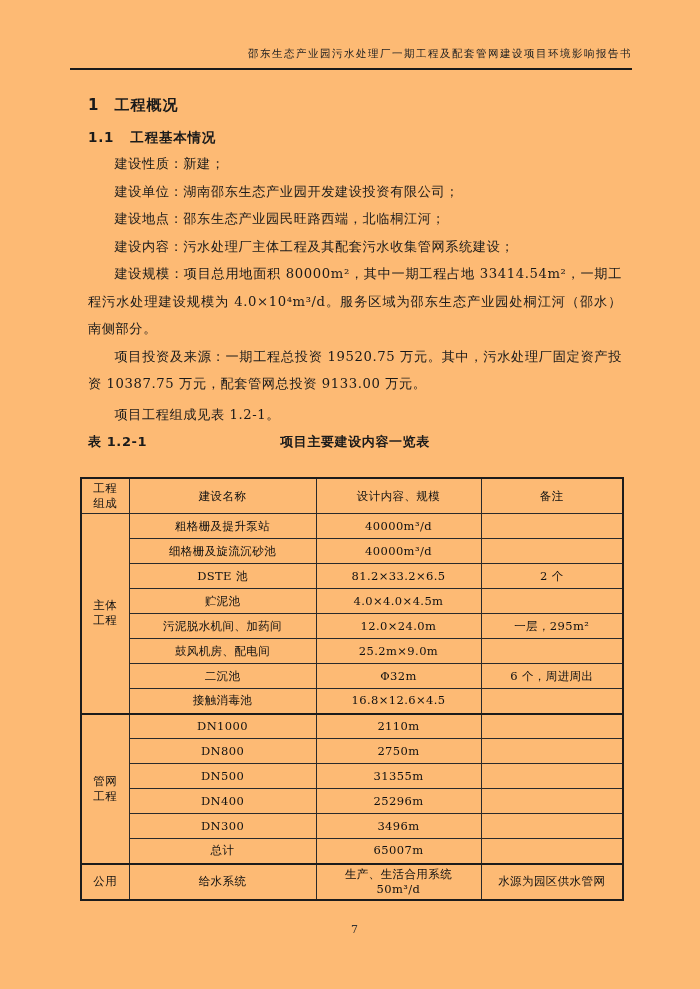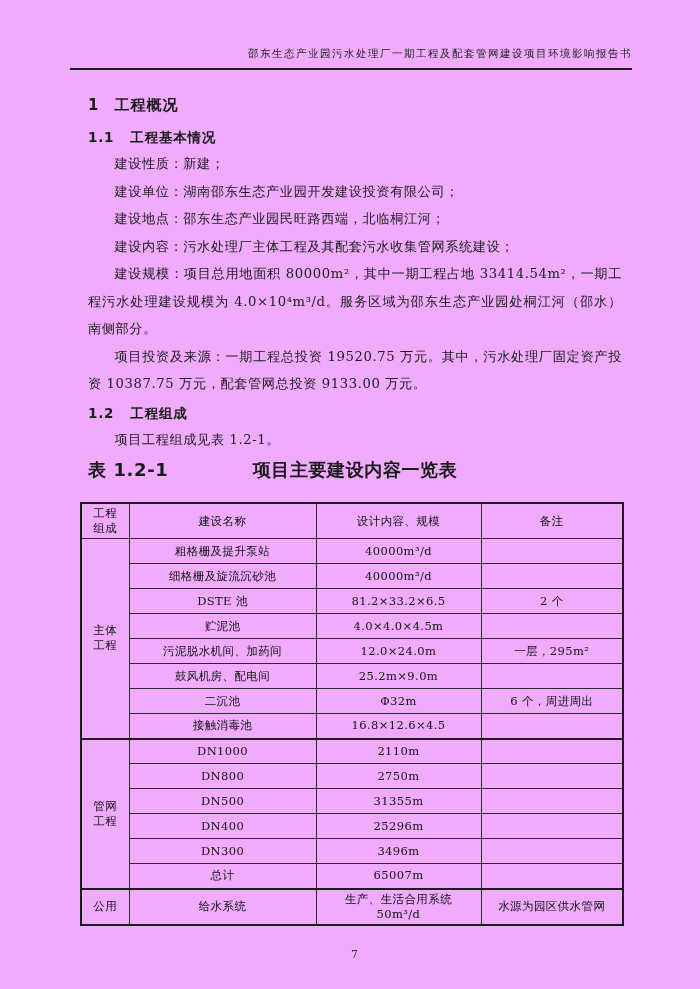--- a/index.html
+++ b/index.html
@@ -7,21 +7,21 @@
   body {
     width: 700px; height: 989px;
     font-family: "DejaVu Serif", "Liberation Serif", serif;
     color: #1a1a1a;
     overflow: hidden;
   }
   .page {
     width: 700px; height: 989px;
     padding: 42px 78px 0 88px;
     position: relative;
-    background: #f0abfc;
+    background: #fdba74;
   }
   
   .running-header {
     margin: 0 -10px 0 -18px;
     padding-bottom: 7px;
     border-bottom: 2px solid #1a1a1a;
     text-align: right;
   }
   .running-header .rh-title {
     font-size: 10.5px;
@@ -54,21 +54,21 @@
     text-align: justify;
     letter-spacing: 0.6px;
   }
   
   .table-caption {
     margin-top: 5px;
     position: relative;
     height: 22px;
     font-family: "DejaVu Sans", "Liberation Sans", sans-serif;
     font-weight: bold;
-    font-size: 18px;
+    font-size: 13px;
     letter-spacing: 0.6px;
   }
   .table-caption .cap-label { position: absolute; left: 0; top: 0; }
   .table-caption .cap-title { display: block; text-align: center; }
   
   table.main-table {
     margin-left: -8px;
     margin-top: 22px;
     width: 542px;
     border-collapse: collapse;
@@ -121,24 +121,20 @@
 
   <div class="body-text">
     <p class="para">建设性质：新建；</p>
     <p class="para">建设单位：湖南邵东生态产业园开发建设投资有限公司；</p>
     <p class="para">建设地点：邵东生态产业园民旺路西端，北临桐江河；</p>
     <p class="para">建设内容：污水处理厂主体工程及其配套污水收集管网系统建设；</p>
     <p class="para">建设规模：项目总用地面积 80000m²，其中一期工程占地 33414.54m²，一期工程污水处理建设规模为 4.0×10⁴m³/d。服务区域为邵东生态产业园处桐江河（邵水）南侧部分。</p>
     <p class="para">项目投资及来源：一期工程总投资 19520.75 万元。其中，污水处理厂固定资产投资 10387.75 万元，配套管网总投资 9133.00 万元。</p>
   </div>
 
-  <h2 class="section second">
-    <span>1.2</span>
-    <span>工程组成</span>
-  </h2>
 
   <div class="body-text">
     <p class="para">项目工程组成见表 1.2-1。</p>
   </div>
 
   <div class="table-caption">
     <span class="cap-label">表 1.2-1</span>
     <span class="cap-title">项目主要建设内容一览表</span>
   </div>
 

